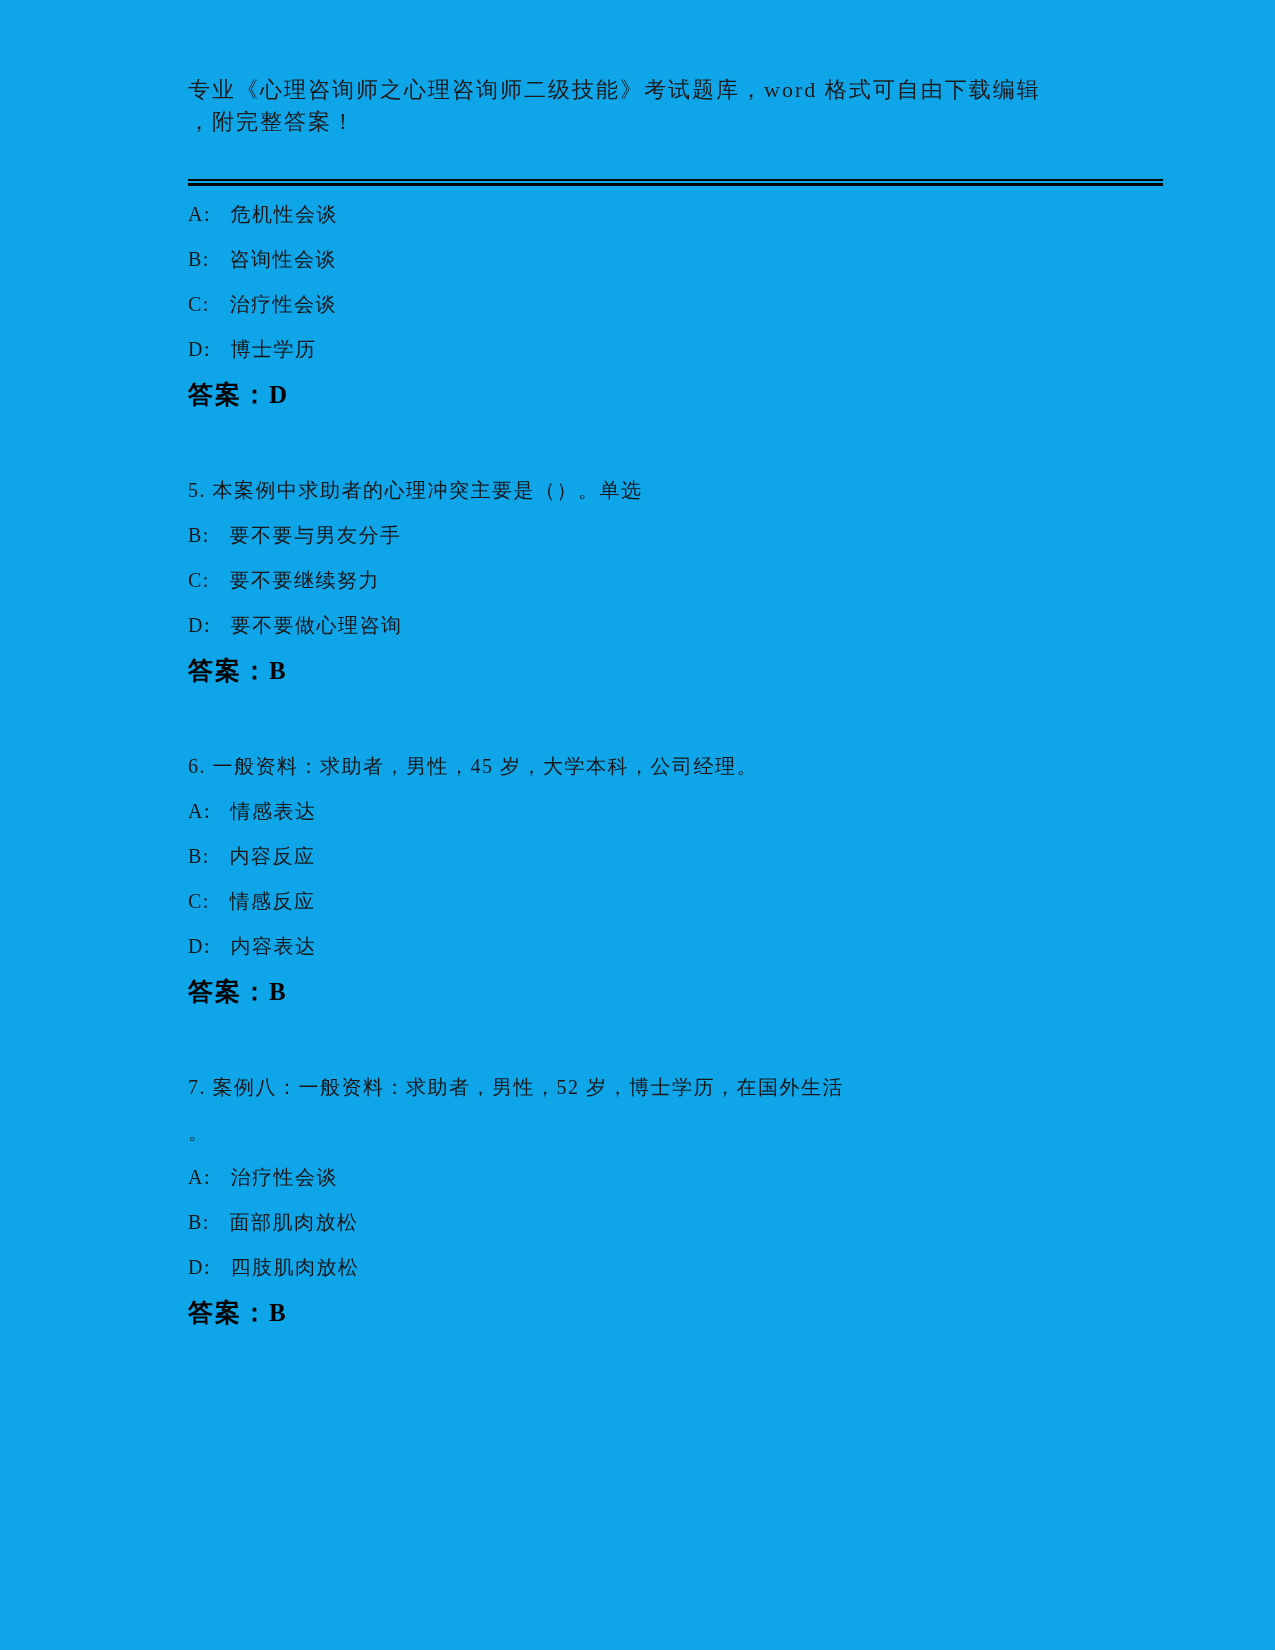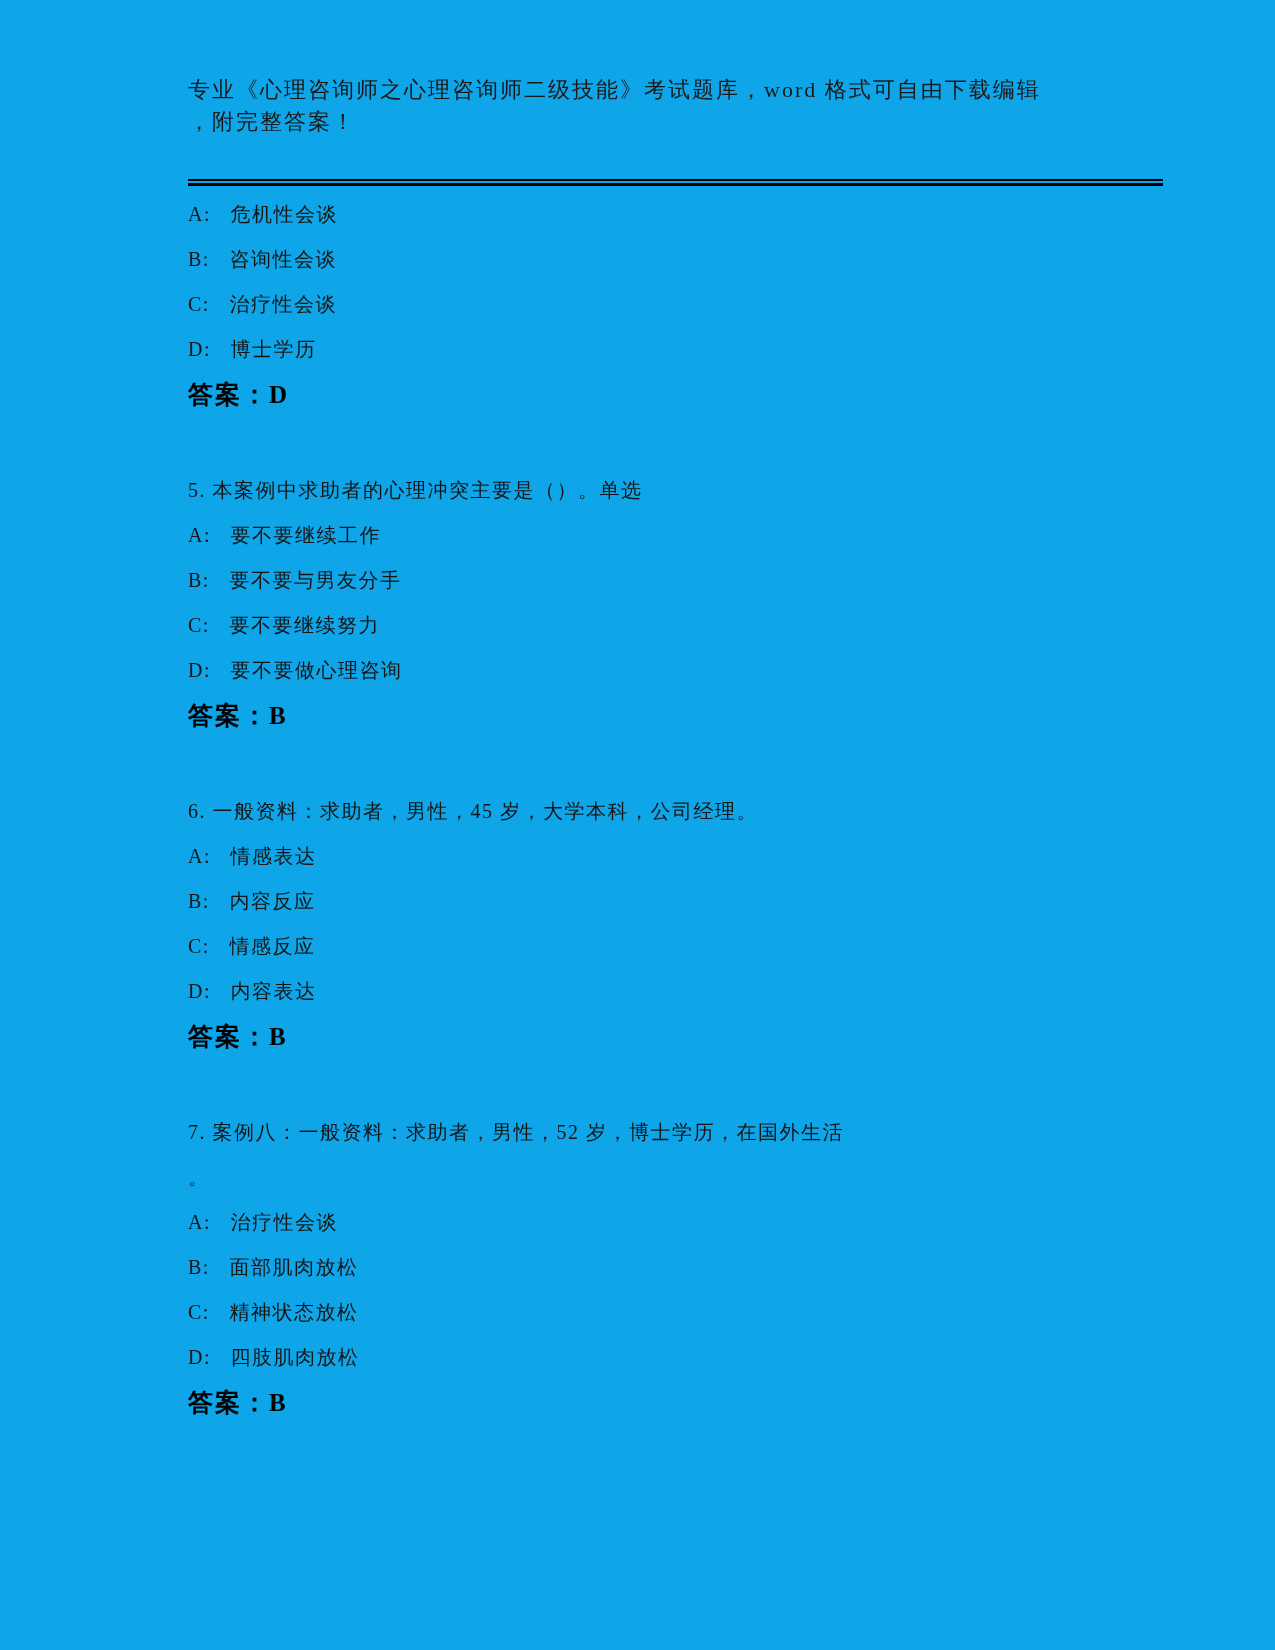--- a/index.html
+++ b/index.html
@@ -64,40 +64,38 @@
     <section class="block">
       <p>A:   危机性会谈</p>
       <p>B:   咨询性会谈</p>
       <p>C:   治疗性会谈</p>
       <p>D:   博士学历</p>
       <p class="answer">答案：D</p>
     </section>
 
     <section class="block">
       <p>5. 本案例中求助者的心理冲突主要是（）。单选</p>
-      <p>A:   要不要继续工作</p>
       <p>B:   要不要与男友分手</p>
       <p>C:   要不要继续努力</p>
       <p>D:   要不要做心理咨询</p>
       <p class="answer">答案：B</p>
     </section>
 
     <section class="block">
       <p>6. 一般资料：求助者，男性，45 岁，大学本科，公司经理。</p>
       <p>A:   情感表达</p>
       <p>B:   内容反应</p>
       <p>C:   情感反应</p>
       <p>D:   内容表达</p>
       <p class="answer">答案：B</p>
     </section>
 
     <section class="block">
       <p>7. 案例八：一般资料：求助者，男性，52 岁，博士学历，在国外生活
 。</p>
       <p>A:   治疗性会谈</p>
       <p>B:   面部肌肉放松</p>
-      <p>C:   精神状态放松</p>
       <p>D:   四肢肌肉放松</p>
       <p class="answer">答案：B</p>
     </section>
 
   </main>
 </div>
 
 </body></html>

